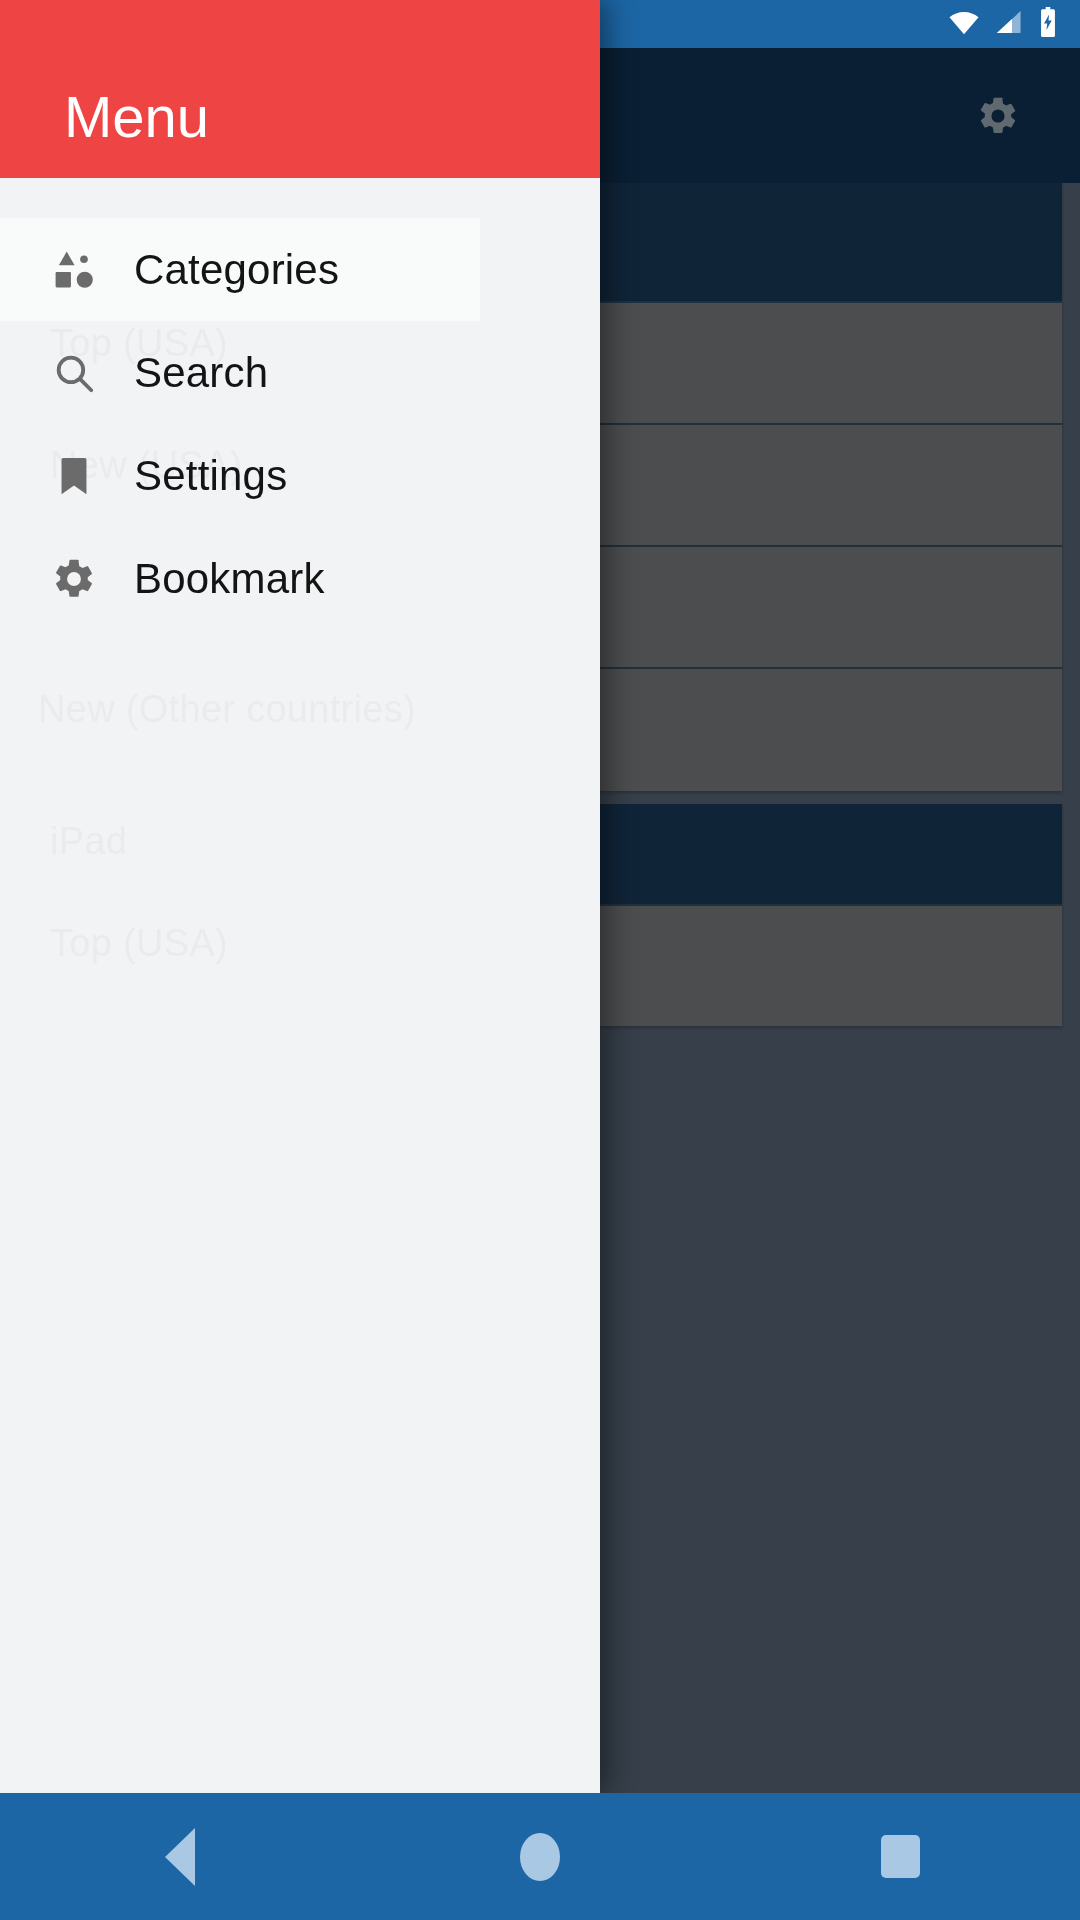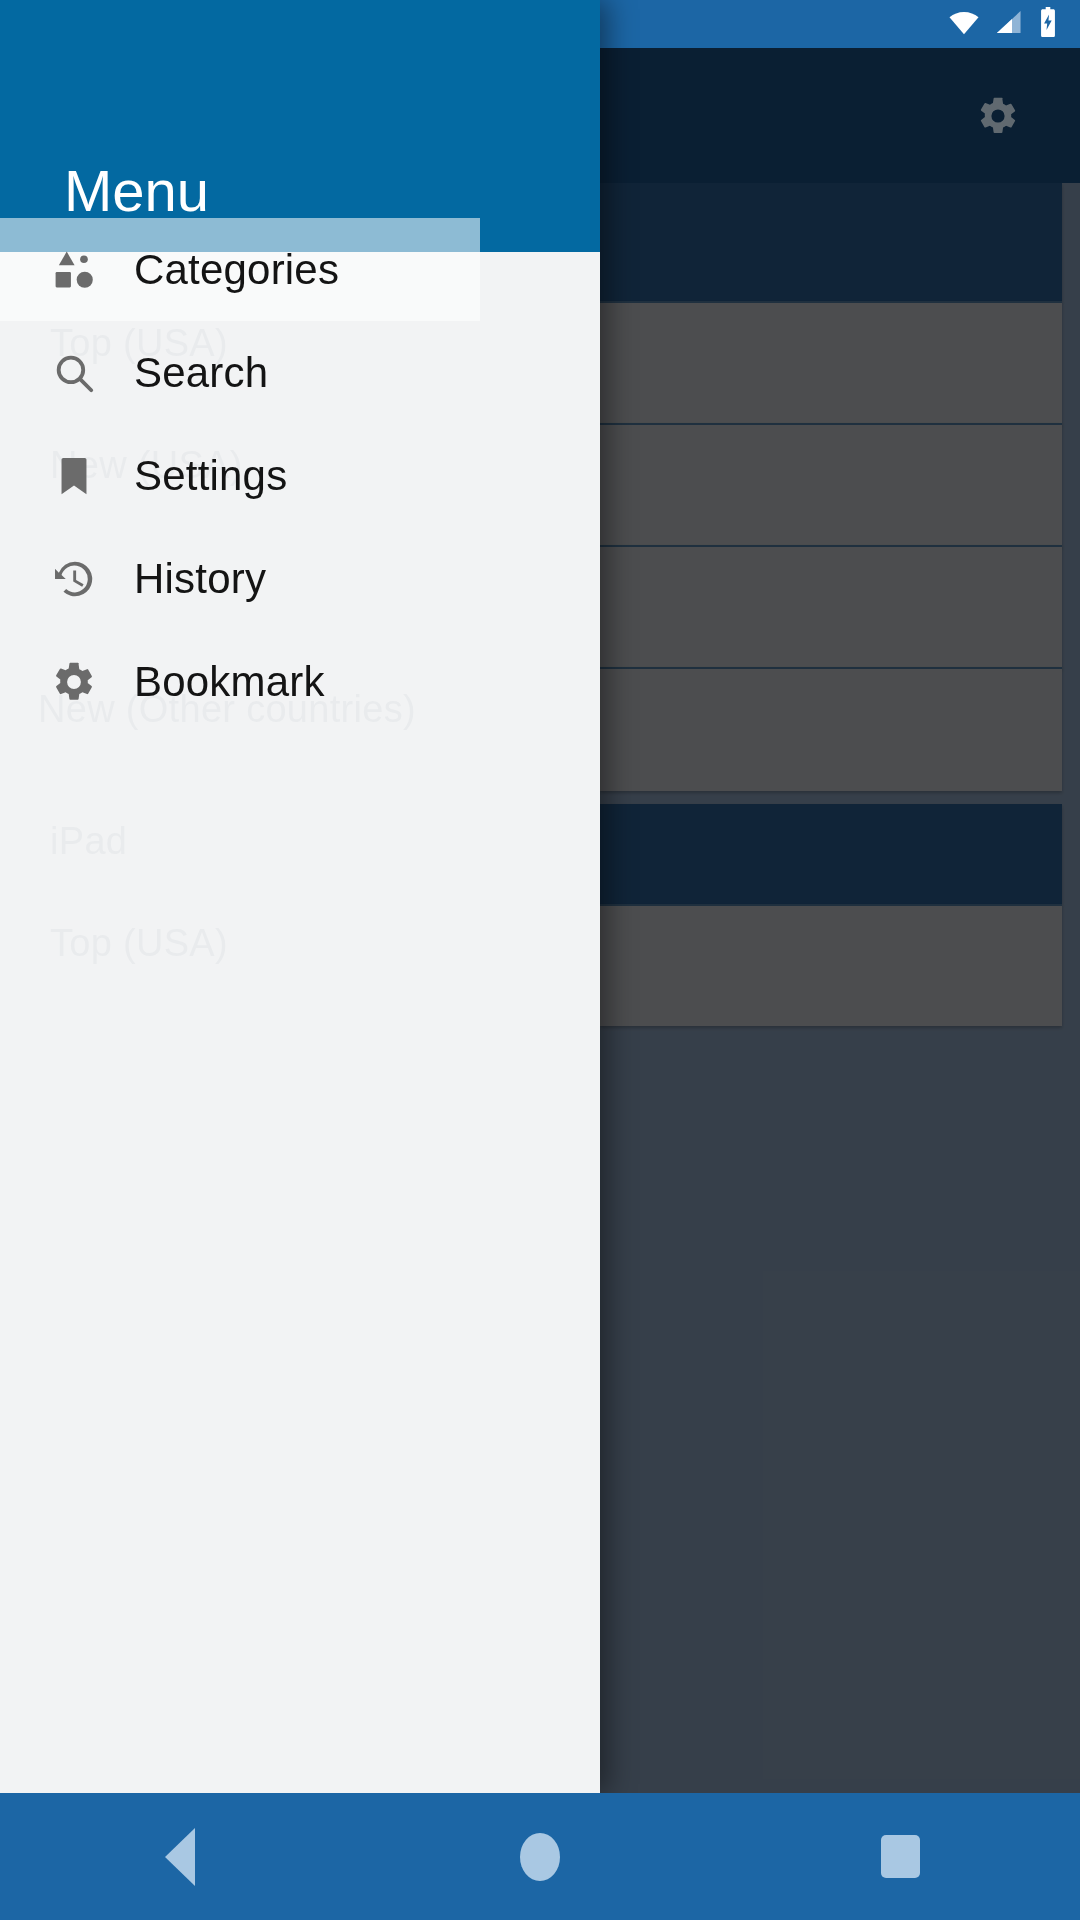--- a/index.html
+++ b/index.html
@@ -56,22 +56,22 @@
   }
   .sb-icon{display:block;}
 
   
   #drawer{
     position:absolute;left:0;top:0;width:600px;height:1793px;
     background:#F2F3F4;z-index:50;
     box-shadow:8px 0 26px rgba(0,0,0,.42);
   }
   #drawer-header{
-    position:absolute;left:0;top:0;width:600px;height:252px;
-    background:#0369a1;
+    position:absolute;left:0;top:0;width:600px;height:178px;
+    background:#ef4444;
   }
   #drawer-title{
     position:absolute;left:64px;bottom:32px;
     color:#FFFFFF;font-size:58px;line-height:1;font-weight:400;letter-spacing:0px;
   }
 
   #menu-list{position:absolute;left:0;top:218px;width:480px;}
 
   .menu-item{
     position:relative;display:flex;align-items:center;
@@ -206,29 +206,20 @@
         <span class="menu-ico">
           <svg viewBox="0 0 24 24" width="46" height="46" fill="currentColor" aria-hidden="true">
       <path d="M6.4 2.6h11.2c.5 0 .9.4.9.9v18l-6.5-4.6-6.5 4.6v-18c0-.5.4-.9.9-.9z"></path>
     </svg>
         </span>
         <span class="menu-label">Settings</span>
       </div>
       <div class="menu-item">
         <span class="menu-ico">
           <svg viewBox="0 0 24 24" width="46" height="46" fill="currentColor" aria-hidden="true">
-      <path d="M12.5 3a9 9 0 0 0-8.4 5.8l-2-2.1V12h5.6L5.5 9.9A7 7 0 1 1 12.5 19a6.95 6.95 0 0 1-4.6-1.75l-1.4 1.45A9 9 0 1 0 12.5 3z"></path>
-      <path d="M11.6 7.6h1.5v4.9l3.9 2.3-.75 1.25-4.65-2.8V7.6z"></path>
-    </svg>
-        </span>
-        <span class="menu-label">History</span>
-      </div>
-      <div class="menu-item">
-        <span class="menu-ico">
-          <svg viewBox="0 0 24 24" width="46" height="46" fill="currentColor" aria-hidden="true">
       <path d="M19.14 12.94c.04-.31.06-.63.06-.94s-.02-.63-.06-.94l2.03-1.58a.5.5 0 0 0 .12-.62l-1.92-3.32a.5.5 0 0 0-.6-.22l-2.39.96a7.3 7.3 0 0 0-1.62-.94l-.36-2.54A.5.5 0 0 0 13.9 2h-3.8a.5.5 0 0 0-.5.42l-.36 2.54c-.58.24-1.12.56-1.62.94l-2.39-.96a.5.5 0 0 0-.6.22L2.71 8.48a.5.5 0 0 0 .12.62l2.03 1.58c-.04.31-.06.63-.06.94s.02.63.06.94l-2.03 1.58a.5.5 0 0 0-.12.62l1.92 3.32c.12.22.38.3.6.22l2.39-.96c.5.38 1.04.7 1.62.94l.36 2.54a.5.5 0 0 0 .5.42h3.8a.5.5 0 0 0 .5-.42l.36-2.54c.58-.24 1.12-.56 1.62-.94l2.39.96c.22.08.48 0 .6-.22l1.92-3.32a.5.5 0 0 0-.12-.62l-2.03-1.58zM12 15.6A3.6 3.6 0 1 1 15.6 12 3.6 3.6 0 0 1 12 15.6z"></path>
     </svg>
         </span>
         <span class="menu-label">Bookmark</span>
       </div>
     </div>
 <div class="bg-label" style="position: absolute; left: 50px; top: 322px; color: rgba(90, 105, 120, 0.055); z-index: 0; pointer-events: none;">Top (USA)</div>
     <div class="bg-label" style="position: absolute; left: 50px; top: 444px; color: rgba(90, 105, 120, 0.055); z-index: 0; pointer-events: none;">New (USA)</div>
     <div class="bg-label" style="position: absolute; left: 38px; top: 688px; color: rgba(90, 105, 120, 0.055); z-index: 0; pointer-events: none;">New (Other countries)</div>
     <div class="bg-label" style="position: absolute; left: 50px; top: 820px; color: rgba(90, 105, 120, 0.055); z-index: 0; pointer-events: none;">iPad</div>

